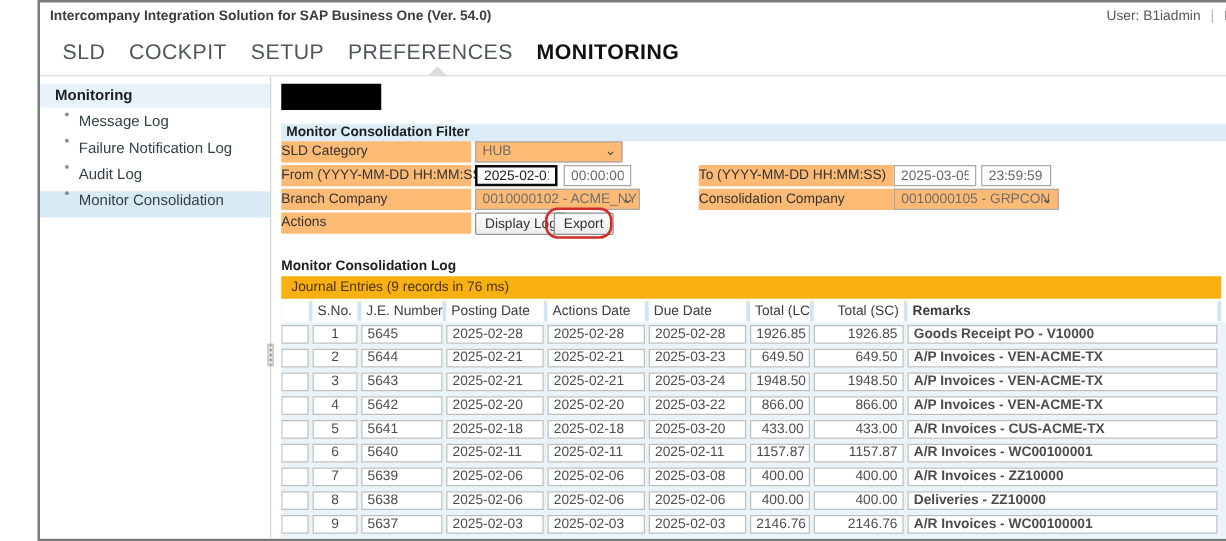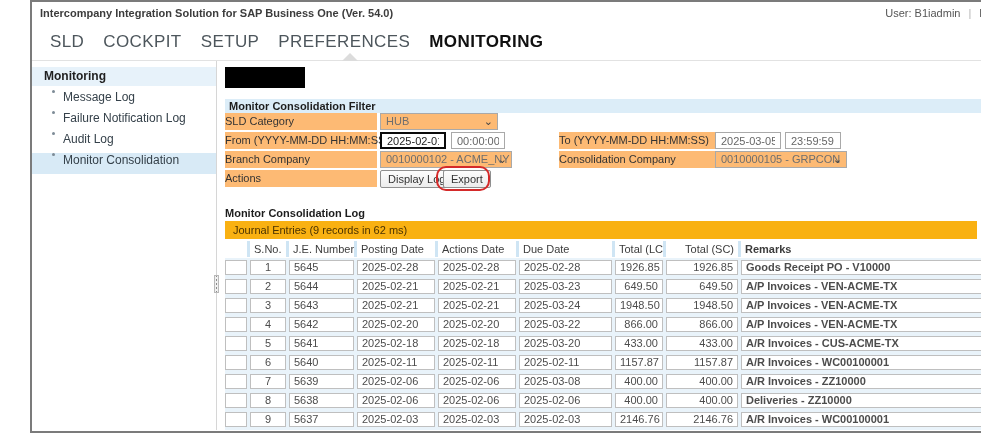--- a/index.html
+++ b/index.html
@@ -53,21 +53,21 @@
   .banner { position:absolute; left:0; top:160px; width:752px; height:18px; background:#f9b112; font-size:11px; color:#4a3200; line-height:18px; padding-left:8px; white-space:nowrap; }
 
   .thead { position:absolute; left:0; top:180px; width:752px; height:16px; background:#cfe5f4; display:flex; gap:3px; }
   .hcell { background:#fff; font-size:11px; line-height:16px; color:#3c3c3c; padding:0 4px; white-space:nowrap; overflow:hidden; flex:0 0 auto; }
 
   .rows { position:absolute; left:0; top:197px; bottom:0; width:782px; background:#e9f3fa; padding:2px 30px 0 0; overflow:hidden; }
   .trow { display:flex; gap:3px; height:15px; margin-bottom:4px; }
   .tcell { background:#fff; border:1px solid #bfbfbf; font-size:11px; line-height:13px; color:#4c4c4c; padding:0 4px; white-space:nowrap; overflow:hidden; flex:0 0 auto; }
 
   .col0 { width:22px; } .col1 { width:36px; } .col2 { width:65px; } .col3 { width:78px; }
-  .col4 { width:78px; } .col5 { width:93px; } .col6 { width:48px; } .col7 { width:72px; } .col8 { width:248px;font-weight:bold; }
+  .col4 { width:78px; } .col5 { width:78px; } .col6 { width:48px; } .col7 { width:72px; } .col8 { width:248px;font-weight:bold; }
   .right { text-align:right; } .center { text-align:center; }
 </style>
 </head>
 <body>
 
 <div class="screen">
 
   <div class="titlebar">
     <span class="app-title">Intercompany Integration Solution for SAP Business One (Ver. 54.0)</span>
     <span class="user-host">
@@ -140,21 +140,21 @@
         <span>0010000105 - GRPCON</span>
         <span class="chev">⌄</span>
       </div>
 
       <div class="flabel r-actions">Actions</div>
       <button class="btn r-actions" style="left:155px;">Display Log</button>
       <button class="btn r-actions" style="left:218px;">Export</button>
       <div class="ring"></div>
 
       <div class="sec-title log-title">Monitor Consolidation Log</div>
-      <div class="banner">Journal Entries (9 records in 62 ms)</div>
+      <div class="banner">Journal Entries (9 records in 76 ms)</div>
 
       <div class="thead">
           <div class="hcell col0"></div>
           <div class="hcell col1">S.No.</div>
           <div class="hcell col2">J.E. Number</div>
           <div class="hcell col3">Posting Date</div>
           <div class="hcell col4">Actions Date</div>
           <div class="hcell col5">Due Date</div>
           <div class="hcell col6 right">Total (LC)</div>
           <div class="hcell col7 right">Total (SC)</div>

